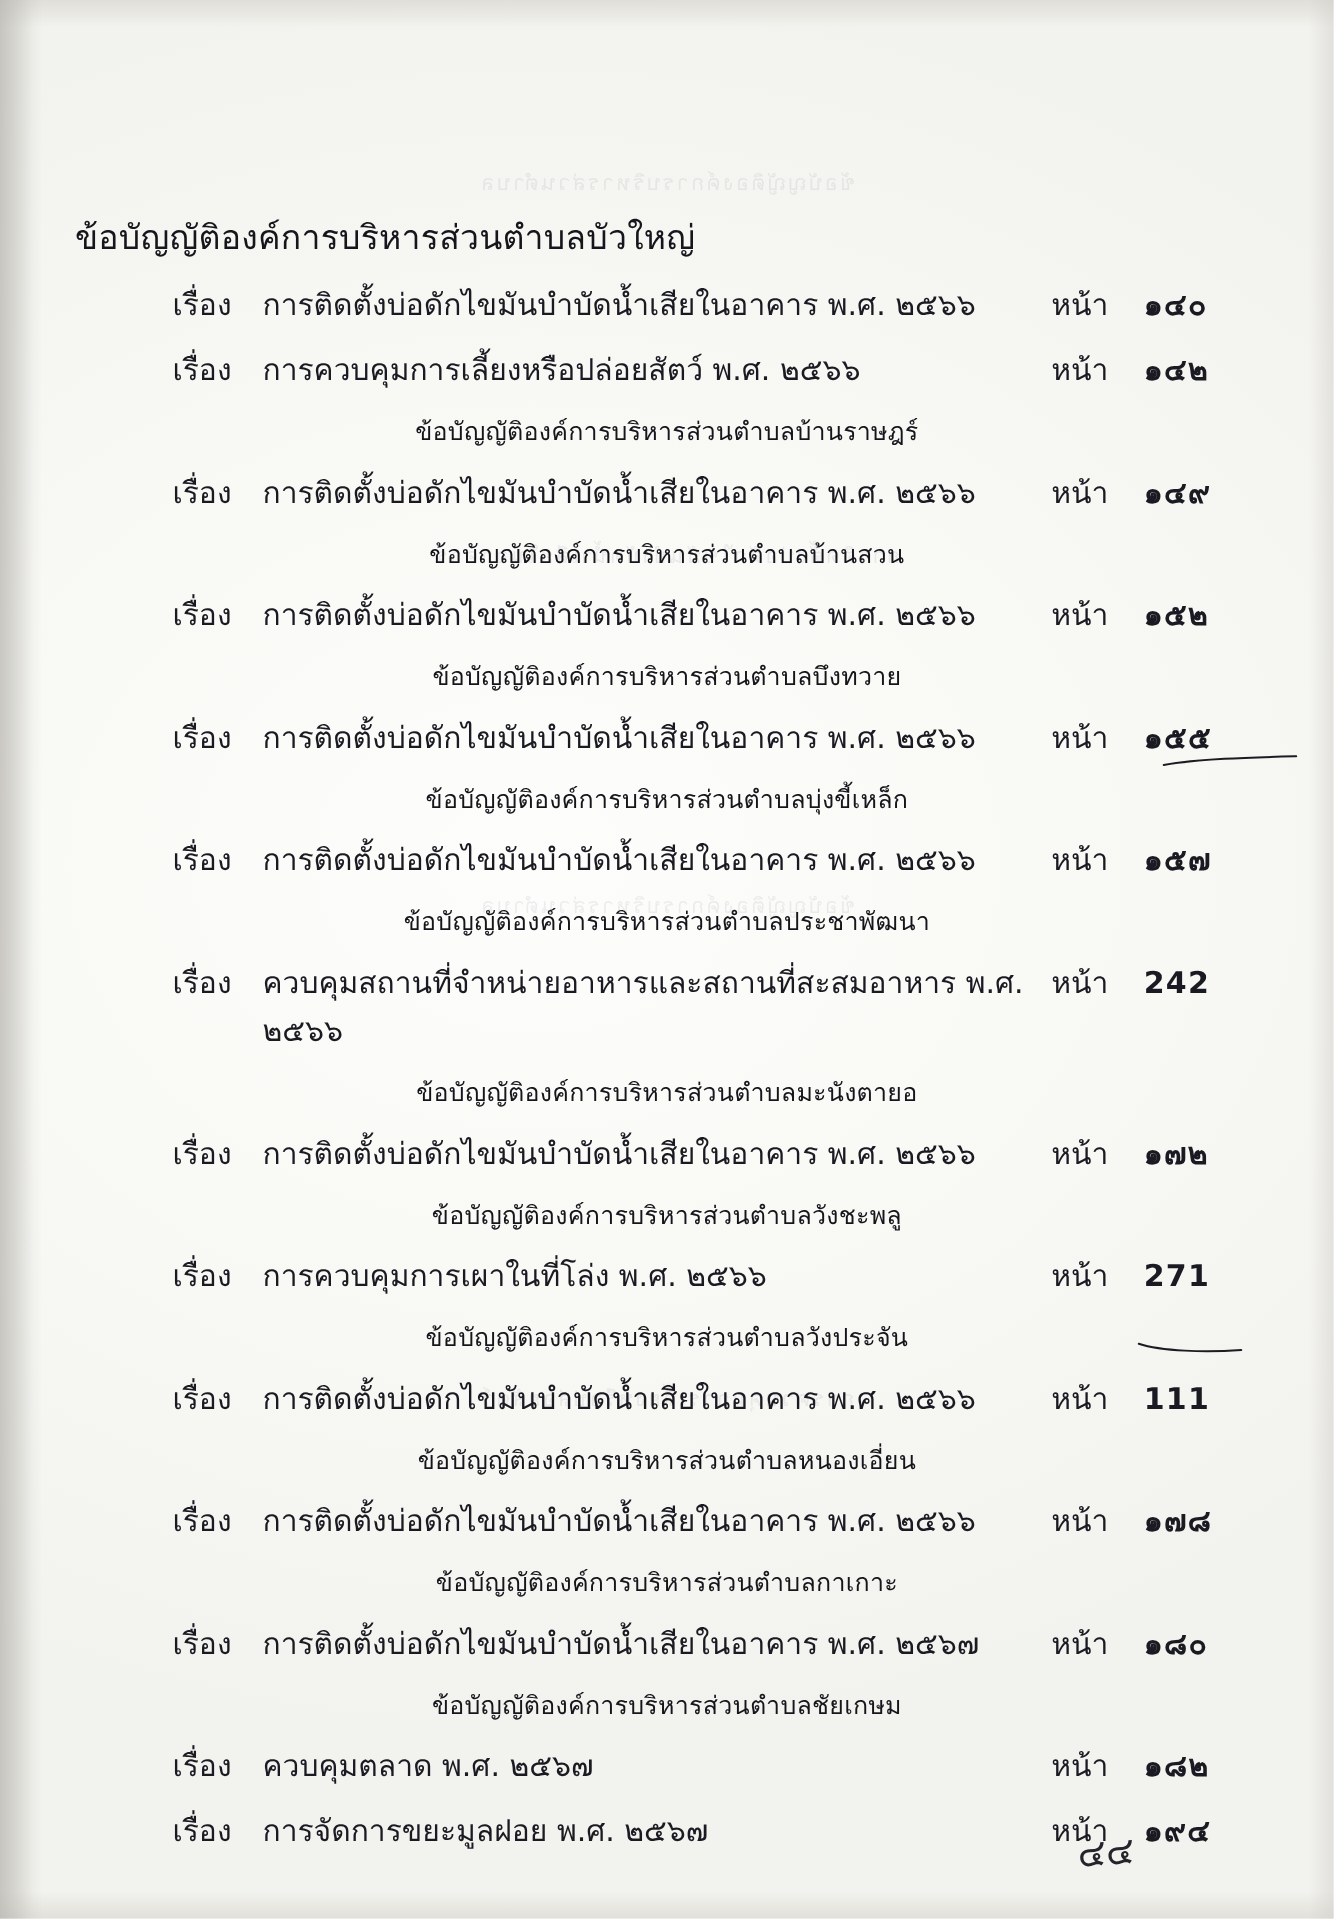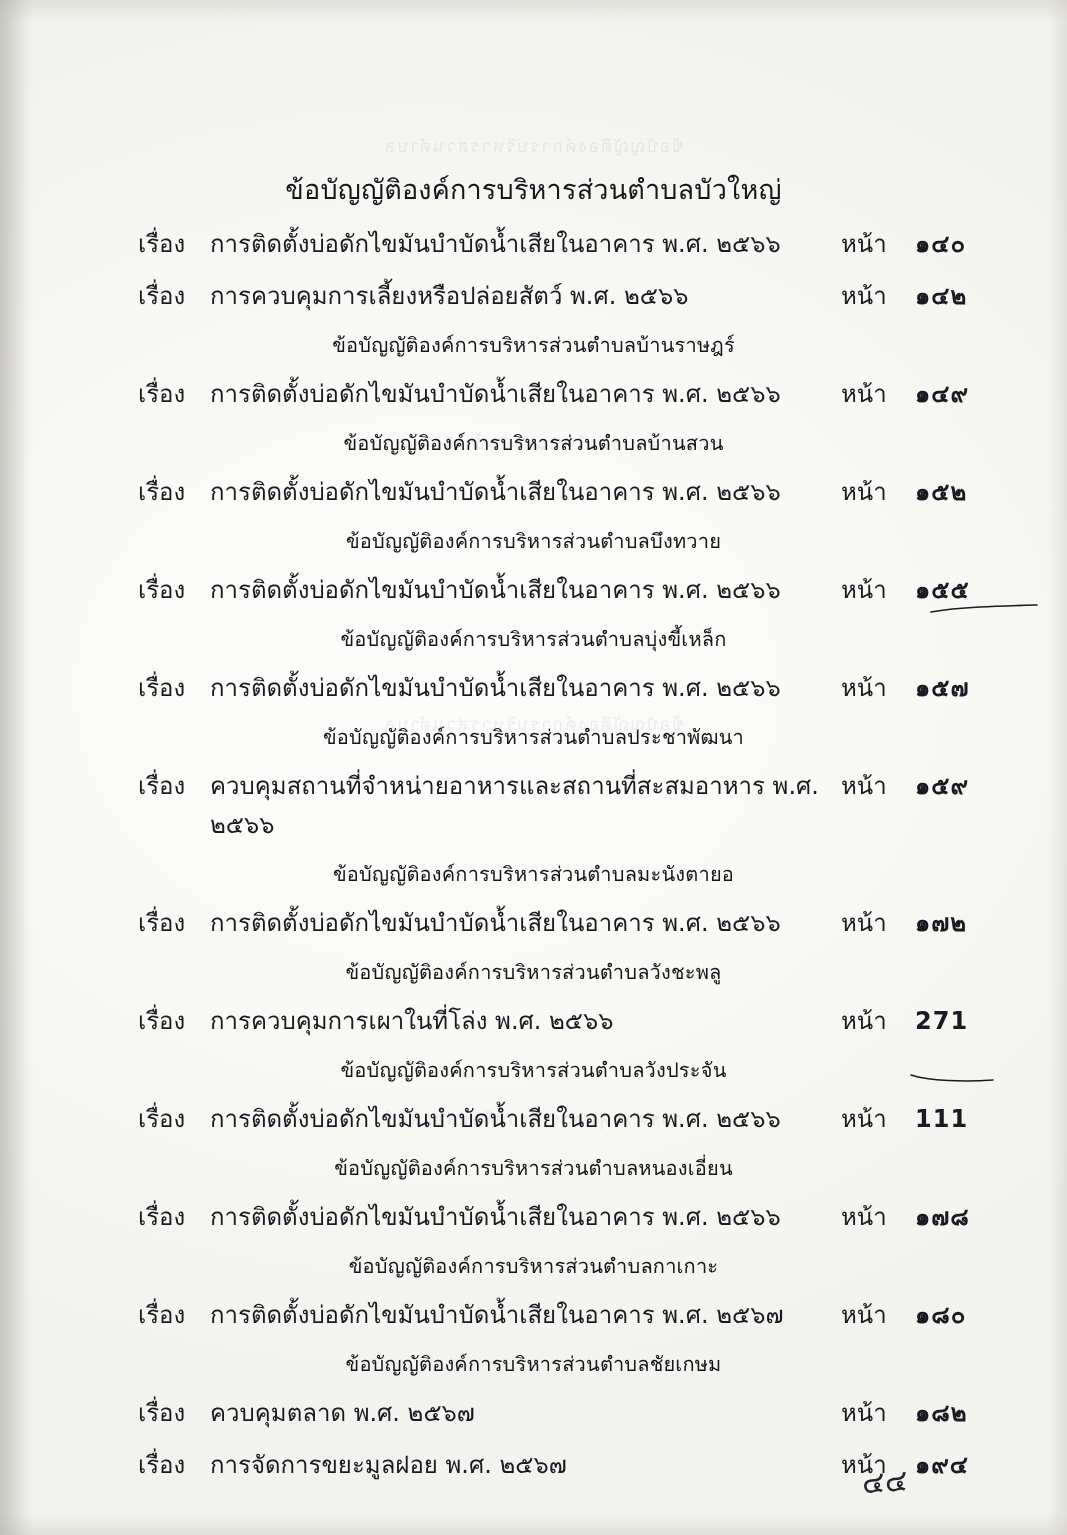--- a/index.html
+++ b/index.html
@@ -48,21 +48,21 @@
     user-select: none;
   }
 
   .content {
     position: absolute;
     left: 0; right: 0; top: 0;
     padding: 0 60px;
   }
 
   .doc-title {
-    text-align: center;
+    text-align: left;
     font-size: 27px;
     color: #15151c;
     margin: 168px 0 0 0;
     letter-spacing: .2px;
     font-weight: 500;
   }
 
   .group-title {
     text-align: center;
     font-size: 20px;
@@ -189,21 +189,21 @@
         <span class="lbl">เรื่อง</span>
         <span class="subject">การติดตั้งบ่อดักไขมันบำบัดน้ำเสียในอาคาร  พ.ศ. ๒๕๖๖</span>
         <span class="page-lbl">หน้า</span>
         <span class="page-num">๑๕๗</span>
       </div>
       <div class="group-title">ข้อบัญญัติองค์การบริหารส่วนตำบลประชาพัฒนา</div>
       <div class="entry">
         <span class="lbl">เรื่อง</span>
         <span class="subject">ควบคุมสถานที่จำหน่ายอาหารและสถานที่สะสมอาหาร  พ.ศ. ๒๕๖๖</span>
         <span class="page-lbl">หน้า</span>
-        <span class="page-num">๑๕๙</span>
+        <span class="page-num">242</span>
       </div>
       <div class="group-title">ข้อบัญญัติองค์การบริหารส่วนตำบลมะนังตายอ</div>
       <div class="entry">
         <span class="lbl">เรื่อง</span>
         <span class="subject">การติดตั้งบ่อดักไขมันบำบัดน้ำเสียในอาคาร  พ.ศ. ๒๕๖๖</span>
         <span class="page-lbl">หน้า</span>
         <span class="page-num">๑๗๒</span>
       </div>
       <div class="group-title">ข้อบัญญัติองค์การบริหารส่วนตำบลวังชะพลู</div>
       <div class="entry">

